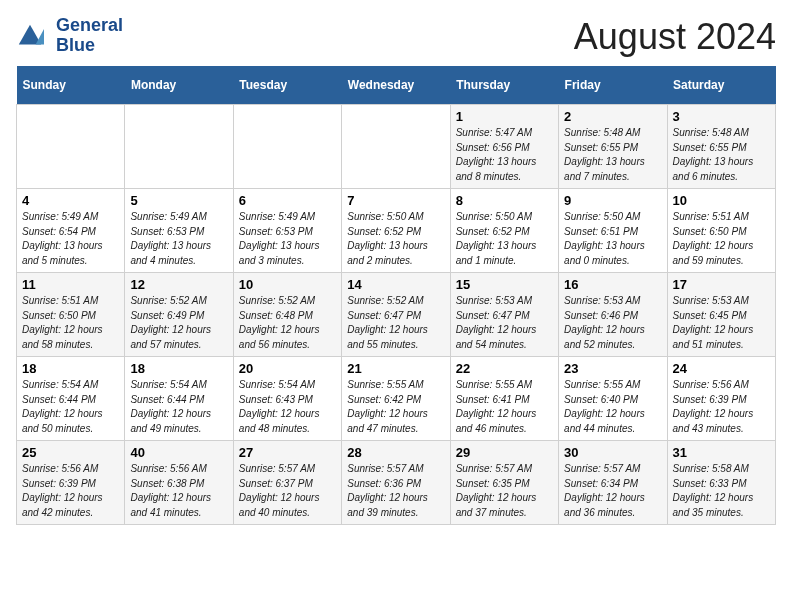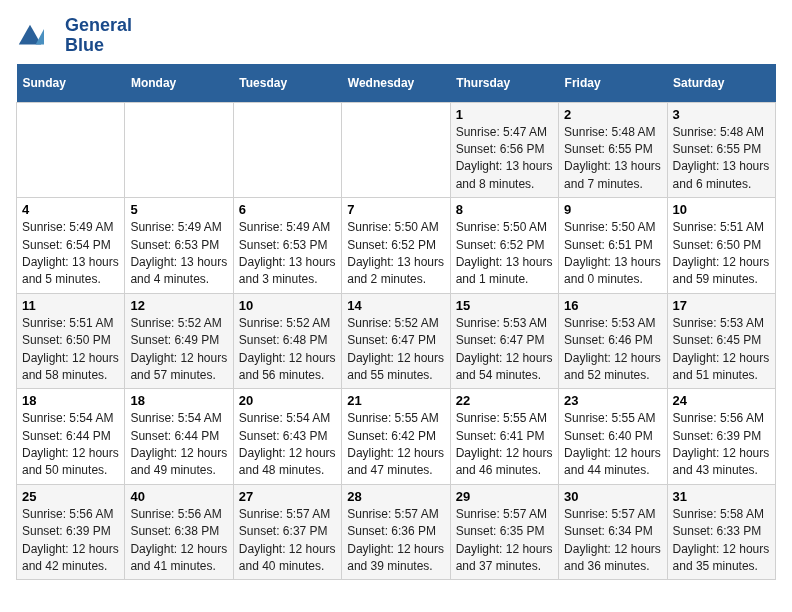--- a/index.html
+++ b/index.html
@@ -12,21 +12,21 @@
     }
     .header-area {
       display: flex;
       justify-content: space-between;
       align-items: flex-start;
       margin-bottom: 8px;
     }
     .logo {
       display: flex;
       align-items: center;
-      gap: 21px;
+      gap: 12px;
     }
     .logo-text {
       font-size: 18px;
       font-weight: bold;
       color: #1a4a8a;
       line-height: 1.1;
     }
     .logo-text span {
       display: block;
     }
@@ -72,43 +72,45 @@
     tbody tr:nth-child(even) td {
       background-color: #fff;
     }
     .day-number {
       font-weight: bold;
       font-size: 13px;
       display: block;
       margin-bottom: 2px;
     }
     .day-info {
-      font-size: 12px;
+      font-size: 10px;
       color: #222;
       line-height: 1.45;
+      font-style: italic;
     }
     .empty-cell {
       background-color: #fff !important;
     }
   </style>
 </head>
 <body>
 
 <div class="header-area">
   <div class="logo">
     <svg class="logo-icon" viewBox="0 0 40 40">
       <polygon points="20,4 36,32 4,32" fill="#2a6099"></polygon>
       <polygon points="28,32 40,10 40,32" fill="#4a90c0"></polygon>
     </svg>
     <div class="logo-text">
       <span>General</span>
       <span>Blue</span>
     </div>
   </div>
   <div class="title-area">
+    <div class="month-year">August 2024</div>
   </div>
 </div>
 
 <table>
   <thead>
     <tr>
     <th>Sunday</th>
         <th>Monday</th>
         <th>Tuesday</th>
         <th>Wednesday</th>

